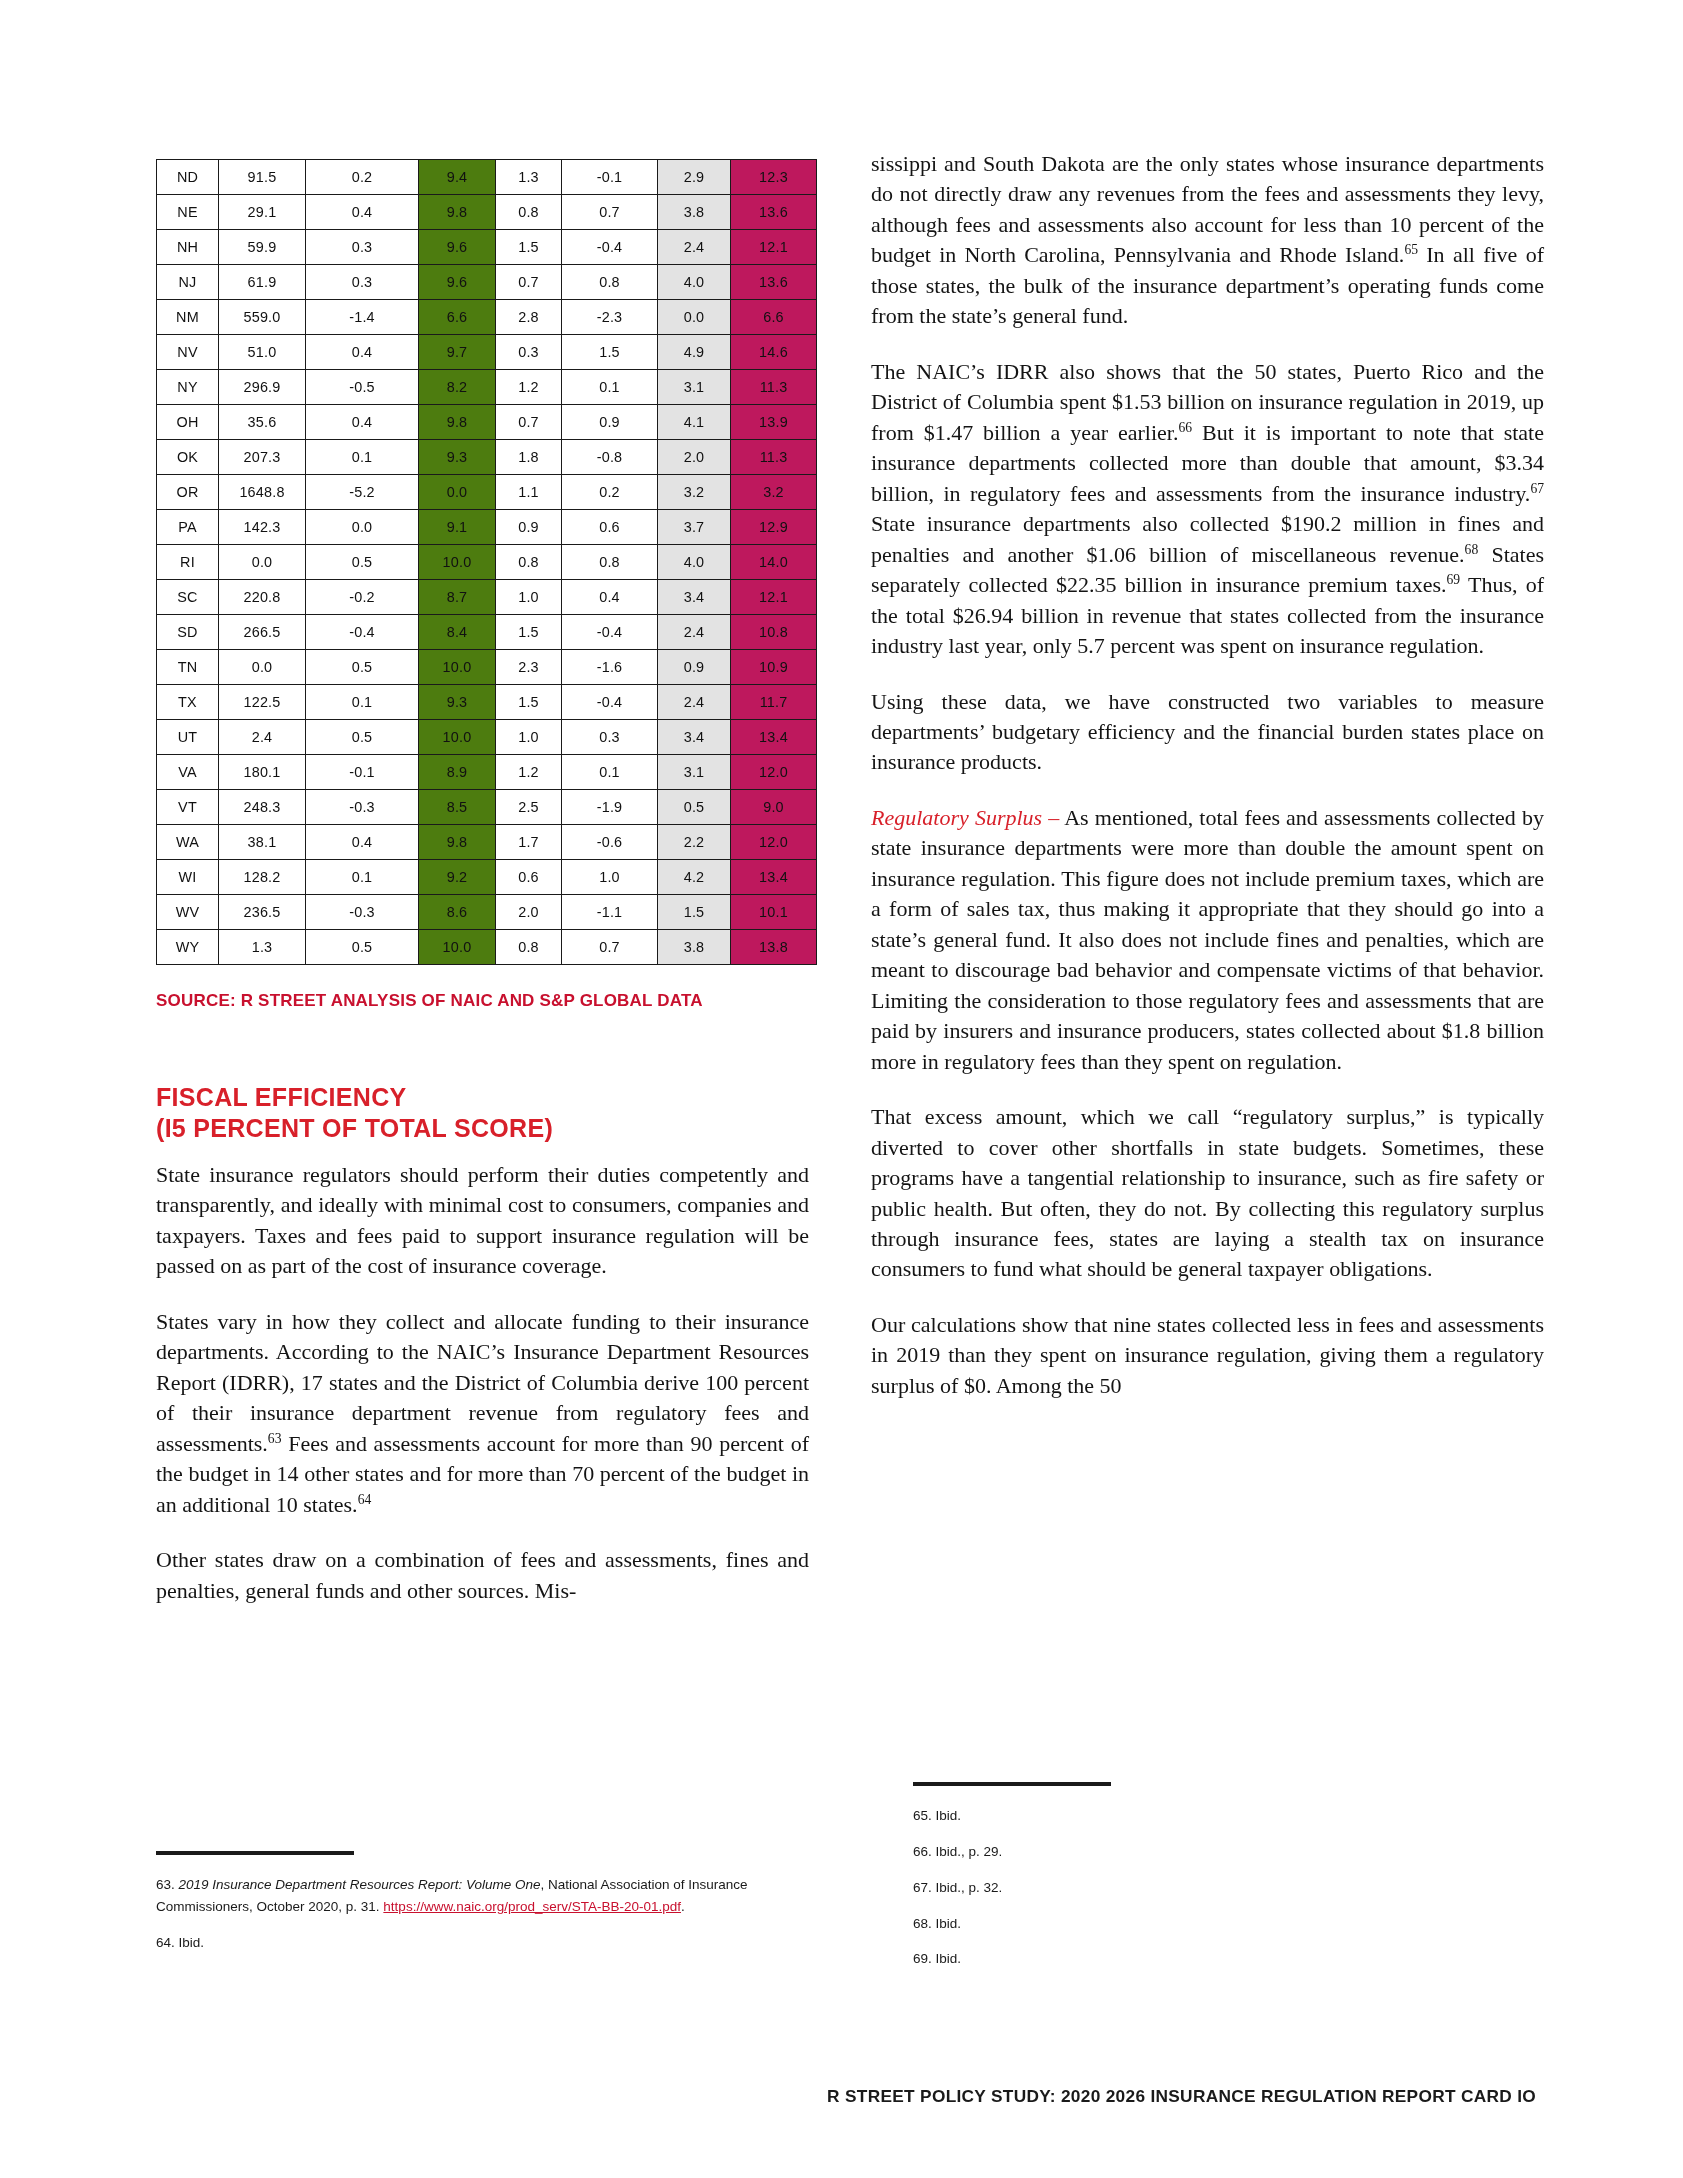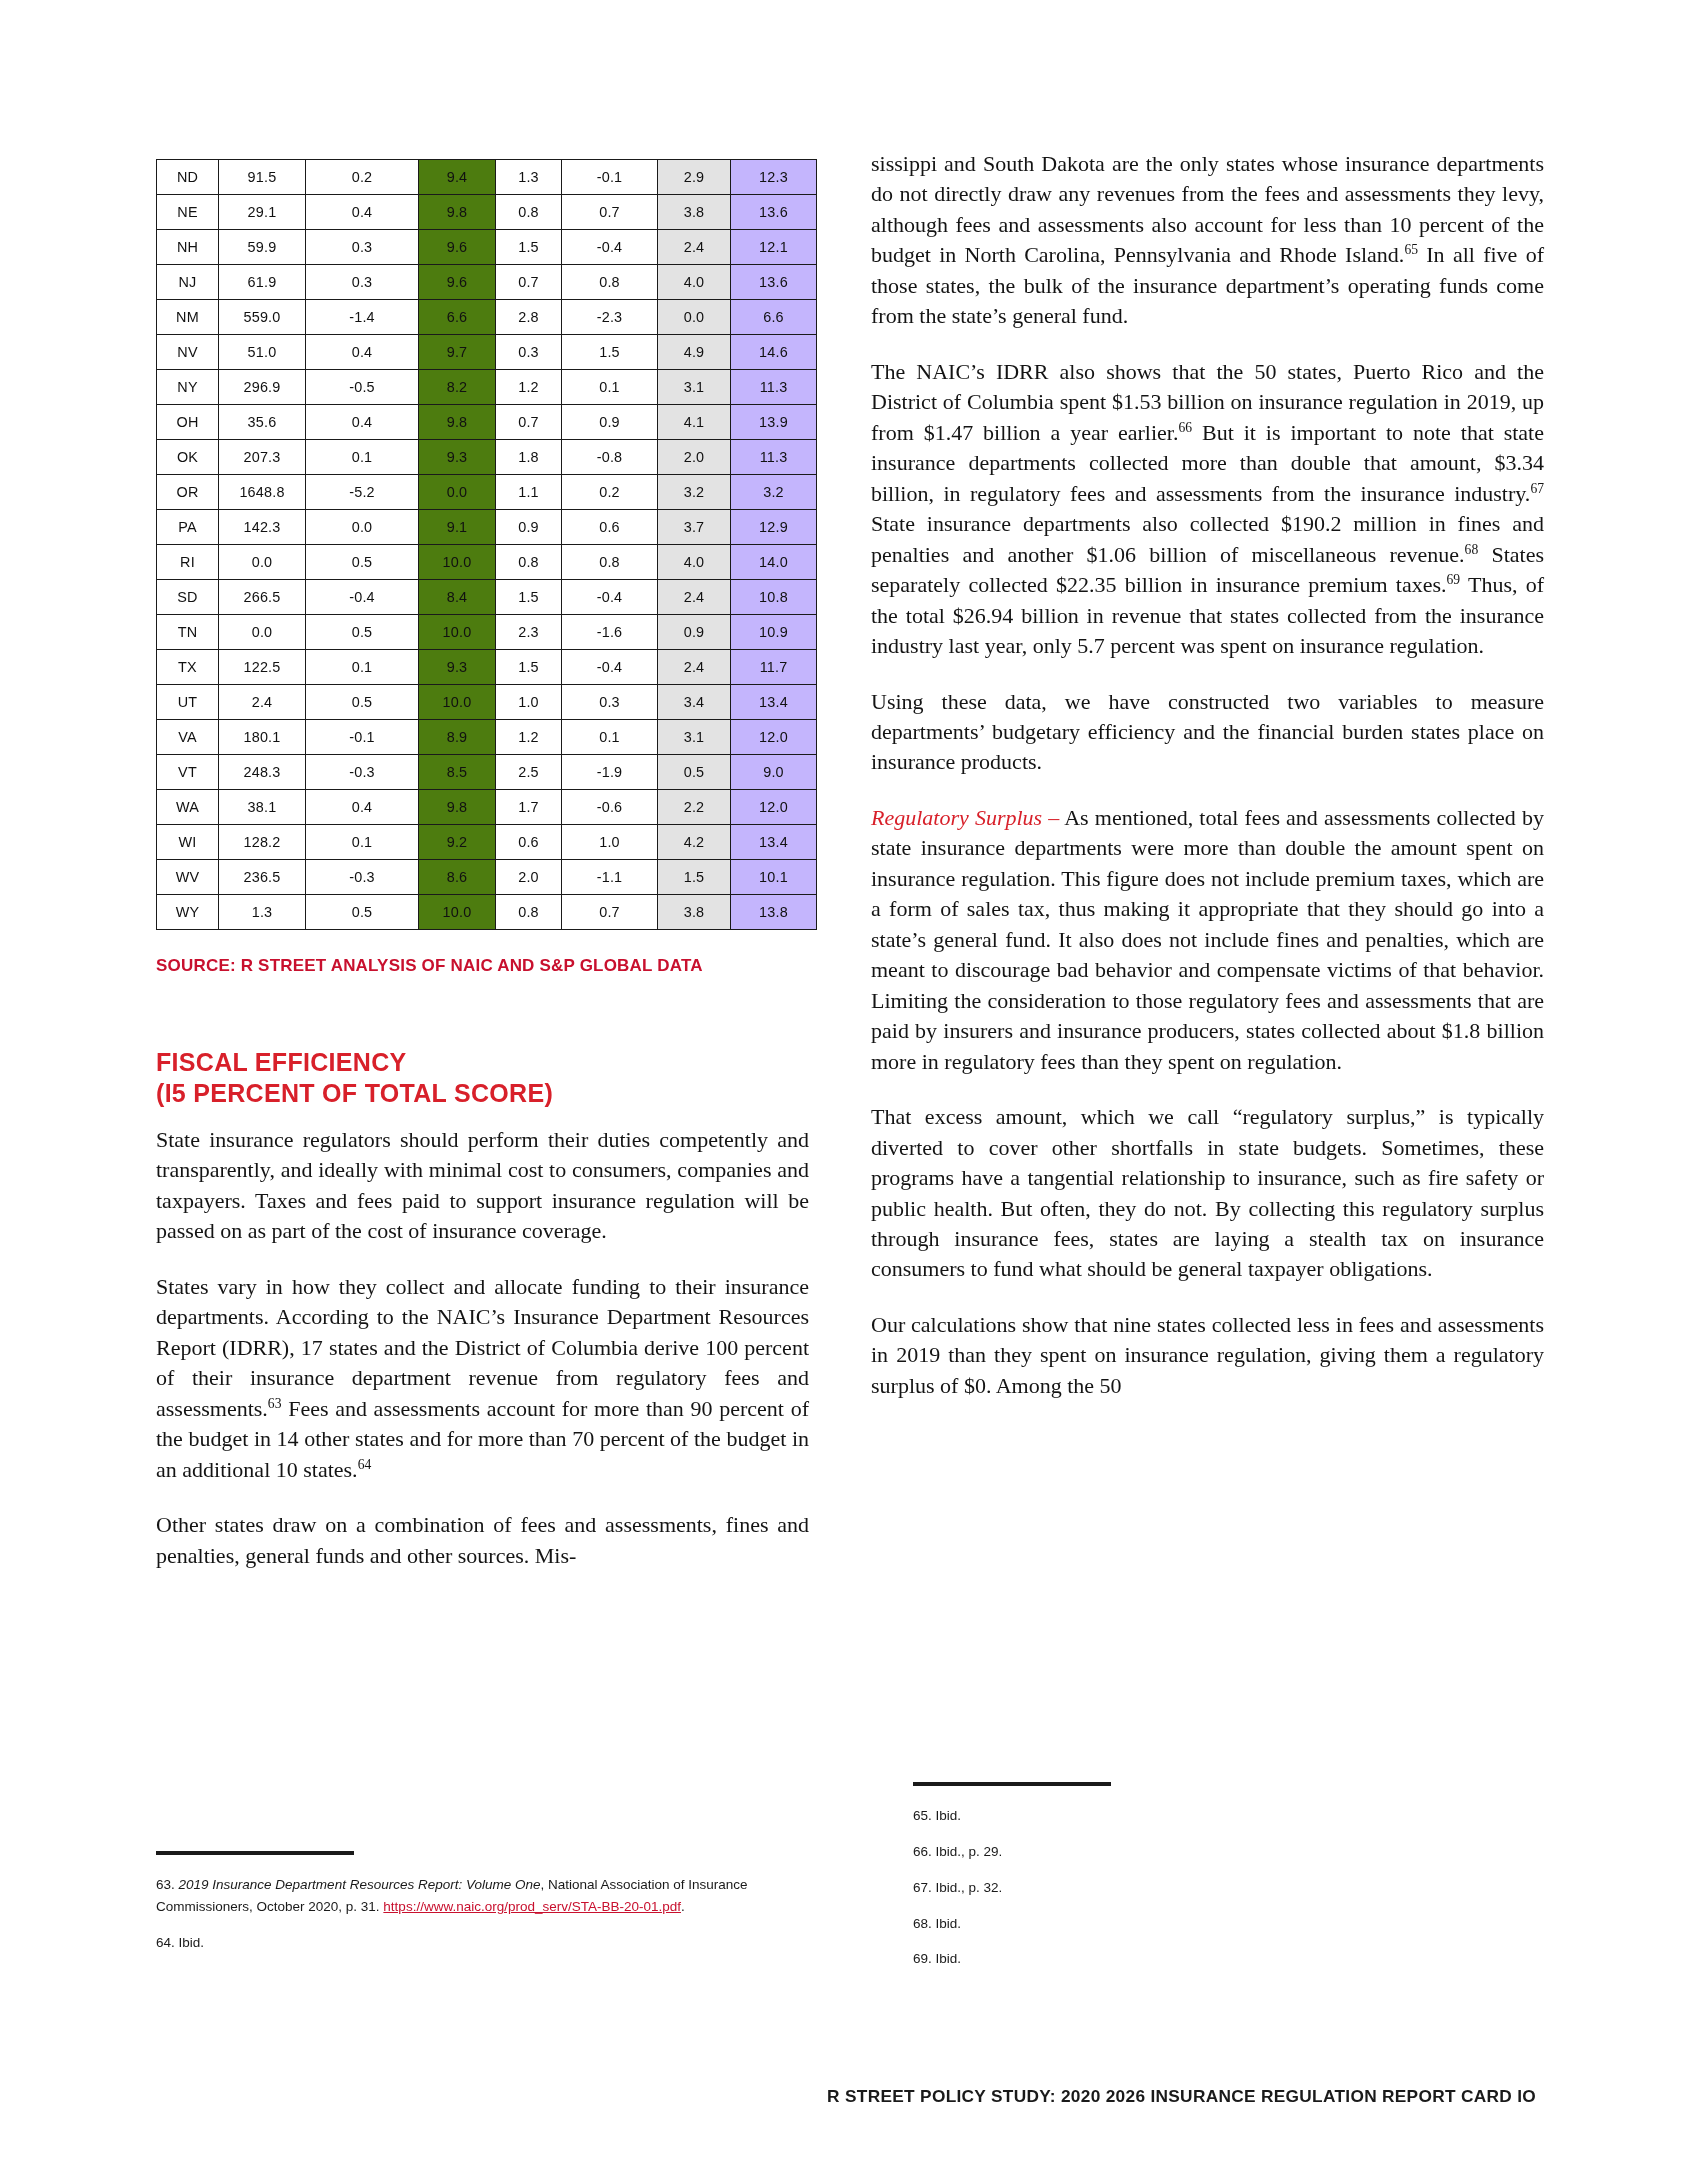--- a/index.html
+++ b/index.html
@@ -54,21 +54,21 @@
     background: #ffffff;
     letter-spacing: 0.2px;
   }
   table.score-table td.c0 { width: 61px; }
   table.score-table td.c1 { width: 86px; }
   table.score-table td.c2 { width: 112px; }
   table.score-table td.c3 { width: 76px;  background: #4d7c0f; }
   table.score-table td.c4 { width: 65px; }
   table.score-table td.c5 { width: 95px; }
   table.score-table td.c6 { width: 72px;  background: #e3e3e3; margin-left: 36px; }
-  table.score-table td.c7 { width: 85px;  background: #c4b5fd; }
+  table.score-table td.c7 { width: 85px;  background: #be185d; }
 
   
   .source-line {
     margin-top: 26px;
     font-family: "Liberation Sans", sans-serif;
     font-weight: bold;
     font-size: 17px;
     letter-spacing: 0.2px;
     color: #c8102e;
   }
@@ -274,20 +274,30 @@
           </tr>
           <tr>
             <td class="c0">RI</td>
             <td class="c1">0.0</td>
             <td class="c2">0.5</td>
             <td class="c3">10.0</td>
             <td class="c4">0.8</td>
             <td class="c5">0.8</td>
             <td class="c6">4.0</td>
             <td class="c7">14.0</td>
+          </tr>
+          <tr>
+            <td class="c0">SC</td>
+            <td class="c1">220.8</td>
+            <td class="c2">-0.2</td>
+            <td class="c3">8.7</td>
+            <td class="c4">1.0</td>
+            <td class="c5">0.4</td>
+            <td class="c6">3.4</td>
+            <td class="c7">12.1</td>
           </tr>
           <tr>
             <td class="c0">SD</td>
             <td class="c1">266.5</td>
             <td class="c2">-0.4</td>
             <td class="c3">8.4</td>
             <td class="c4">1.5</td>
             <td class="c5">-0.4</td>
             <td class="c6">2.4</td>
             <td class="c7">10.8</td>

